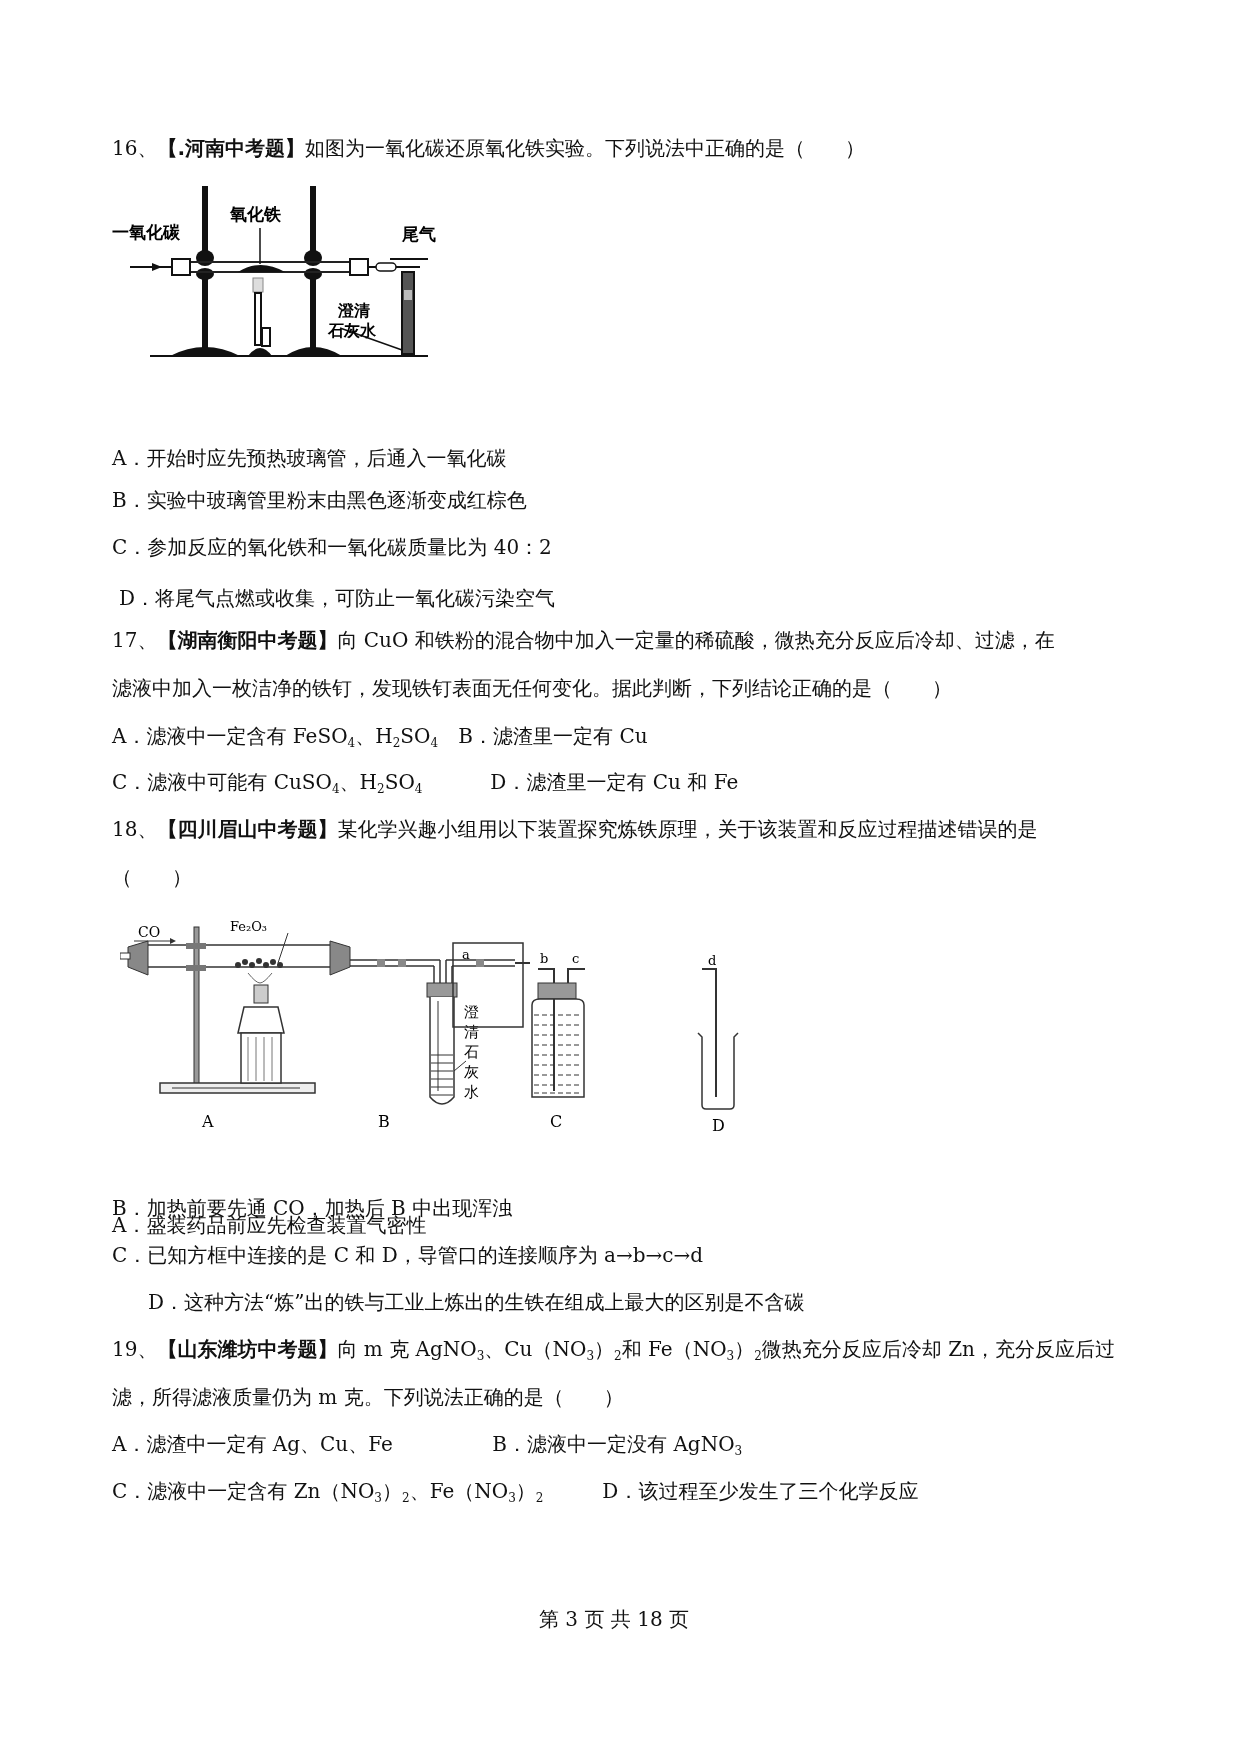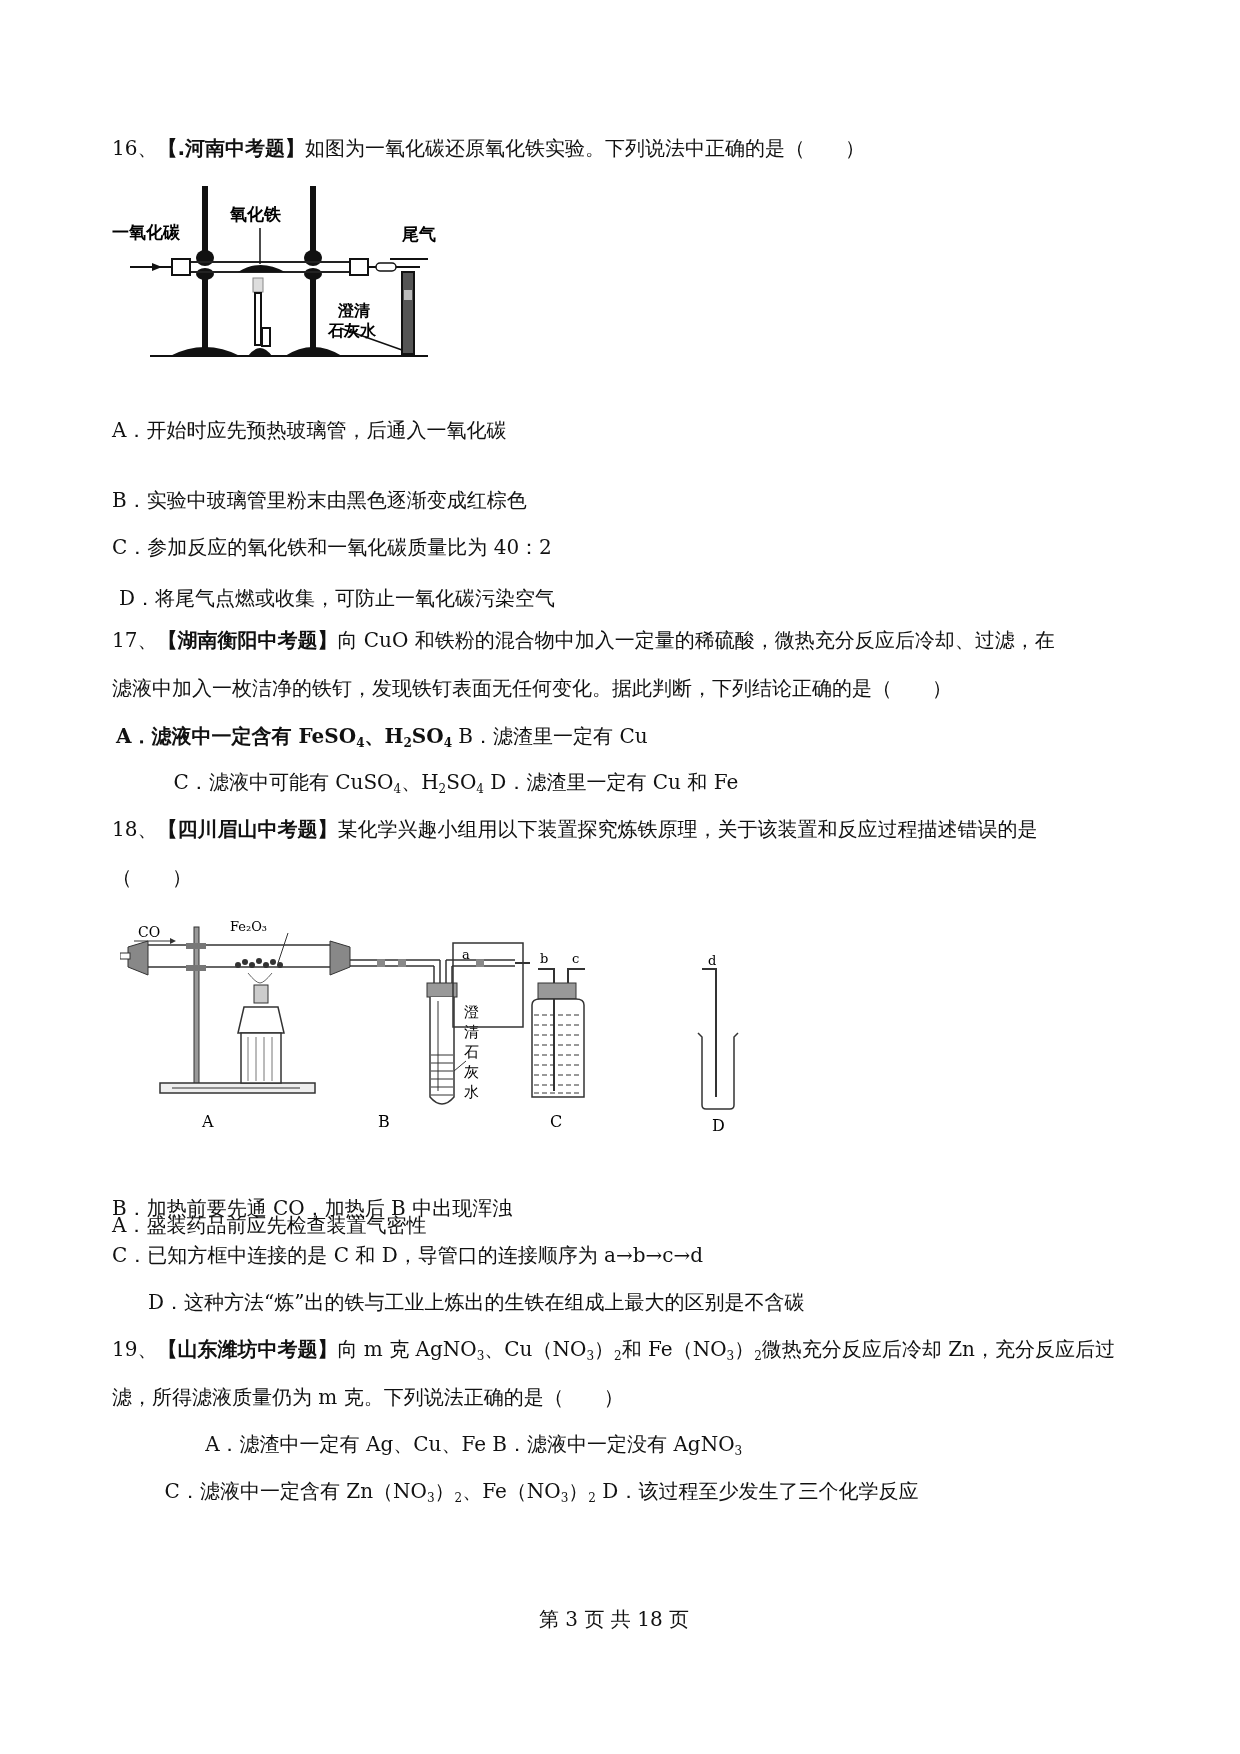--- a/index.html
+++ b/index.html
@@ -1,18 +1,18 @@
 <!DOCTYPE html>
 <html><head>
 <meta charset="utf-8">
 <style>
   html, body { margin:0; padding:0; background:#ffffff; }
   body { width:1240px; height:1754px; position:relative; overflow:hidden;
          font-family:"DejaVu Serif","Liberation Serif",serif; color:#111; }
-  .line { position:absolute; left:112px; font-size:20px; line-height:28px; white-space:nowrap;text-align:right; }
+  .line { position:absolute; left:112px; font-size:20px; line-height:28px; white-space:nowrap; }
   .tag { font-weight:bold; font-family:"DejaVu Sans","Liberation Sans",sans-serif; }
   .sub { font-size:12px; vertical-align:-4px; }
   .opt { display:inline-block; }
   .fig { position:absolute; }
   .footer { position:absolute; left:0; width:1228px; top:1606px; text-align:center; font-size:20px; }
   svg text { font-family:"DejaVu Serif","Liberation Serif",serif; }
 </style>
 </head>
 <body>
 
@@ -58,32 +58,32 @@
     <rect x="294" y="112" width="8" height="10" fill="#bbb"></rect>
     <line x1="230" y1="150" x2="292" y2="172" stroke="#111" stroke-width="1.5"></line>
     <text x="2" y="60" font-size="17" font-weight="bold">一氧化碳</text>
     <text x="120" y="42" font-size="17" font-weight="bold">氧化铁</text>
     <text x="292" y="62" font-size="17" font-weight="bold">尾气</text>
     <text x="228" y="138" font-size="16" font-weight="bold">澄清</text>
     <text x="218" y="158" font-size="16" font-weight="bold">石灰水</text>
   </svg>
 </div>
 
-<div class="line" style="top:416px;"><span>A．</span><span>开始时应先预热玻璃管，后通入一氧化碳</span></div>
+<div class="line" style="top:444px;"><span>A．</span><span>开始时应先预热玻璃管，后通入一氧化碳</span></div>
 <div class="line" style="top:486px;"><span>B．</span><span>实验中玻璃管里粉末由黑色逐渐变成红棕色</span></div>
 <div class="line" style="top:533px;"><span>C．</span><span>参加反应的氧化铁和一氧化碳质量比为 40：2</span></div>
 <div class="line" style="top:584px;margin-left:7px;"><span>D．</span><span>将尾气点燃或收集，可防止一氧化碳污染空气</span></div>
 
 <div class="line" style="top:626px;">
   <span>17、</span><span class="tag">【湖南衡阳中考题】</span><span>向 CuO 和铁粉的混合物中加入一定量的稀硫酸，微热充分反应后冷却、过滤，在</span>
 </div>
 <div class="line" style="top:674px;"><span>滤液中加入一枚洁净的铁钉，发现铁钉表面无任何变化。据此判断，下列结论正确的是（　　）</span></div>
 
 <div class="line" style="top:722px;">
-  <span class="opt" style="width:340px;font-weight:bold;"><span>A．</span><span>滤液中一定含有 FeSO</span><span class="sub">4</span><span>、H</span><span class="sub">2</span><span>SO</span><span class="sub">4</span></span>
+  <span class="opt" style="width:340px;"><span>A．</span><span>滤液中一定含有 FeSO</span><span class="sub">4</span><span>、H</span><span class="sub">2</span><span>SO</span><span class="sub">4</span></span>
   <span class="opt"><span>B．</span><span>滤渣里一定有 Cu</span></span>
 </div>
 <div class="line" style="top:768px;">
   <span class="opt" style="width:372px;"><span>C．</span><span>滤液中可能有 CuSO</span><span class="sub">4</span><span>、H</span><span class="sub">2</span><span>SO</span><span class="sub">4</span></span>
   <span class="opt"><span>D．</span><span>滤渣里一定有 Cu 和 Fe</span></span>
 </div>
 
 <div class="line" style="top:815px;">
   <span>18、</span><span class="tag">【四川眉山中考题】</span><span>某化学兴趣小组用以下装置探究炼铁原理，关于该装置和反应过程描述错误的是</span>
 </div>

